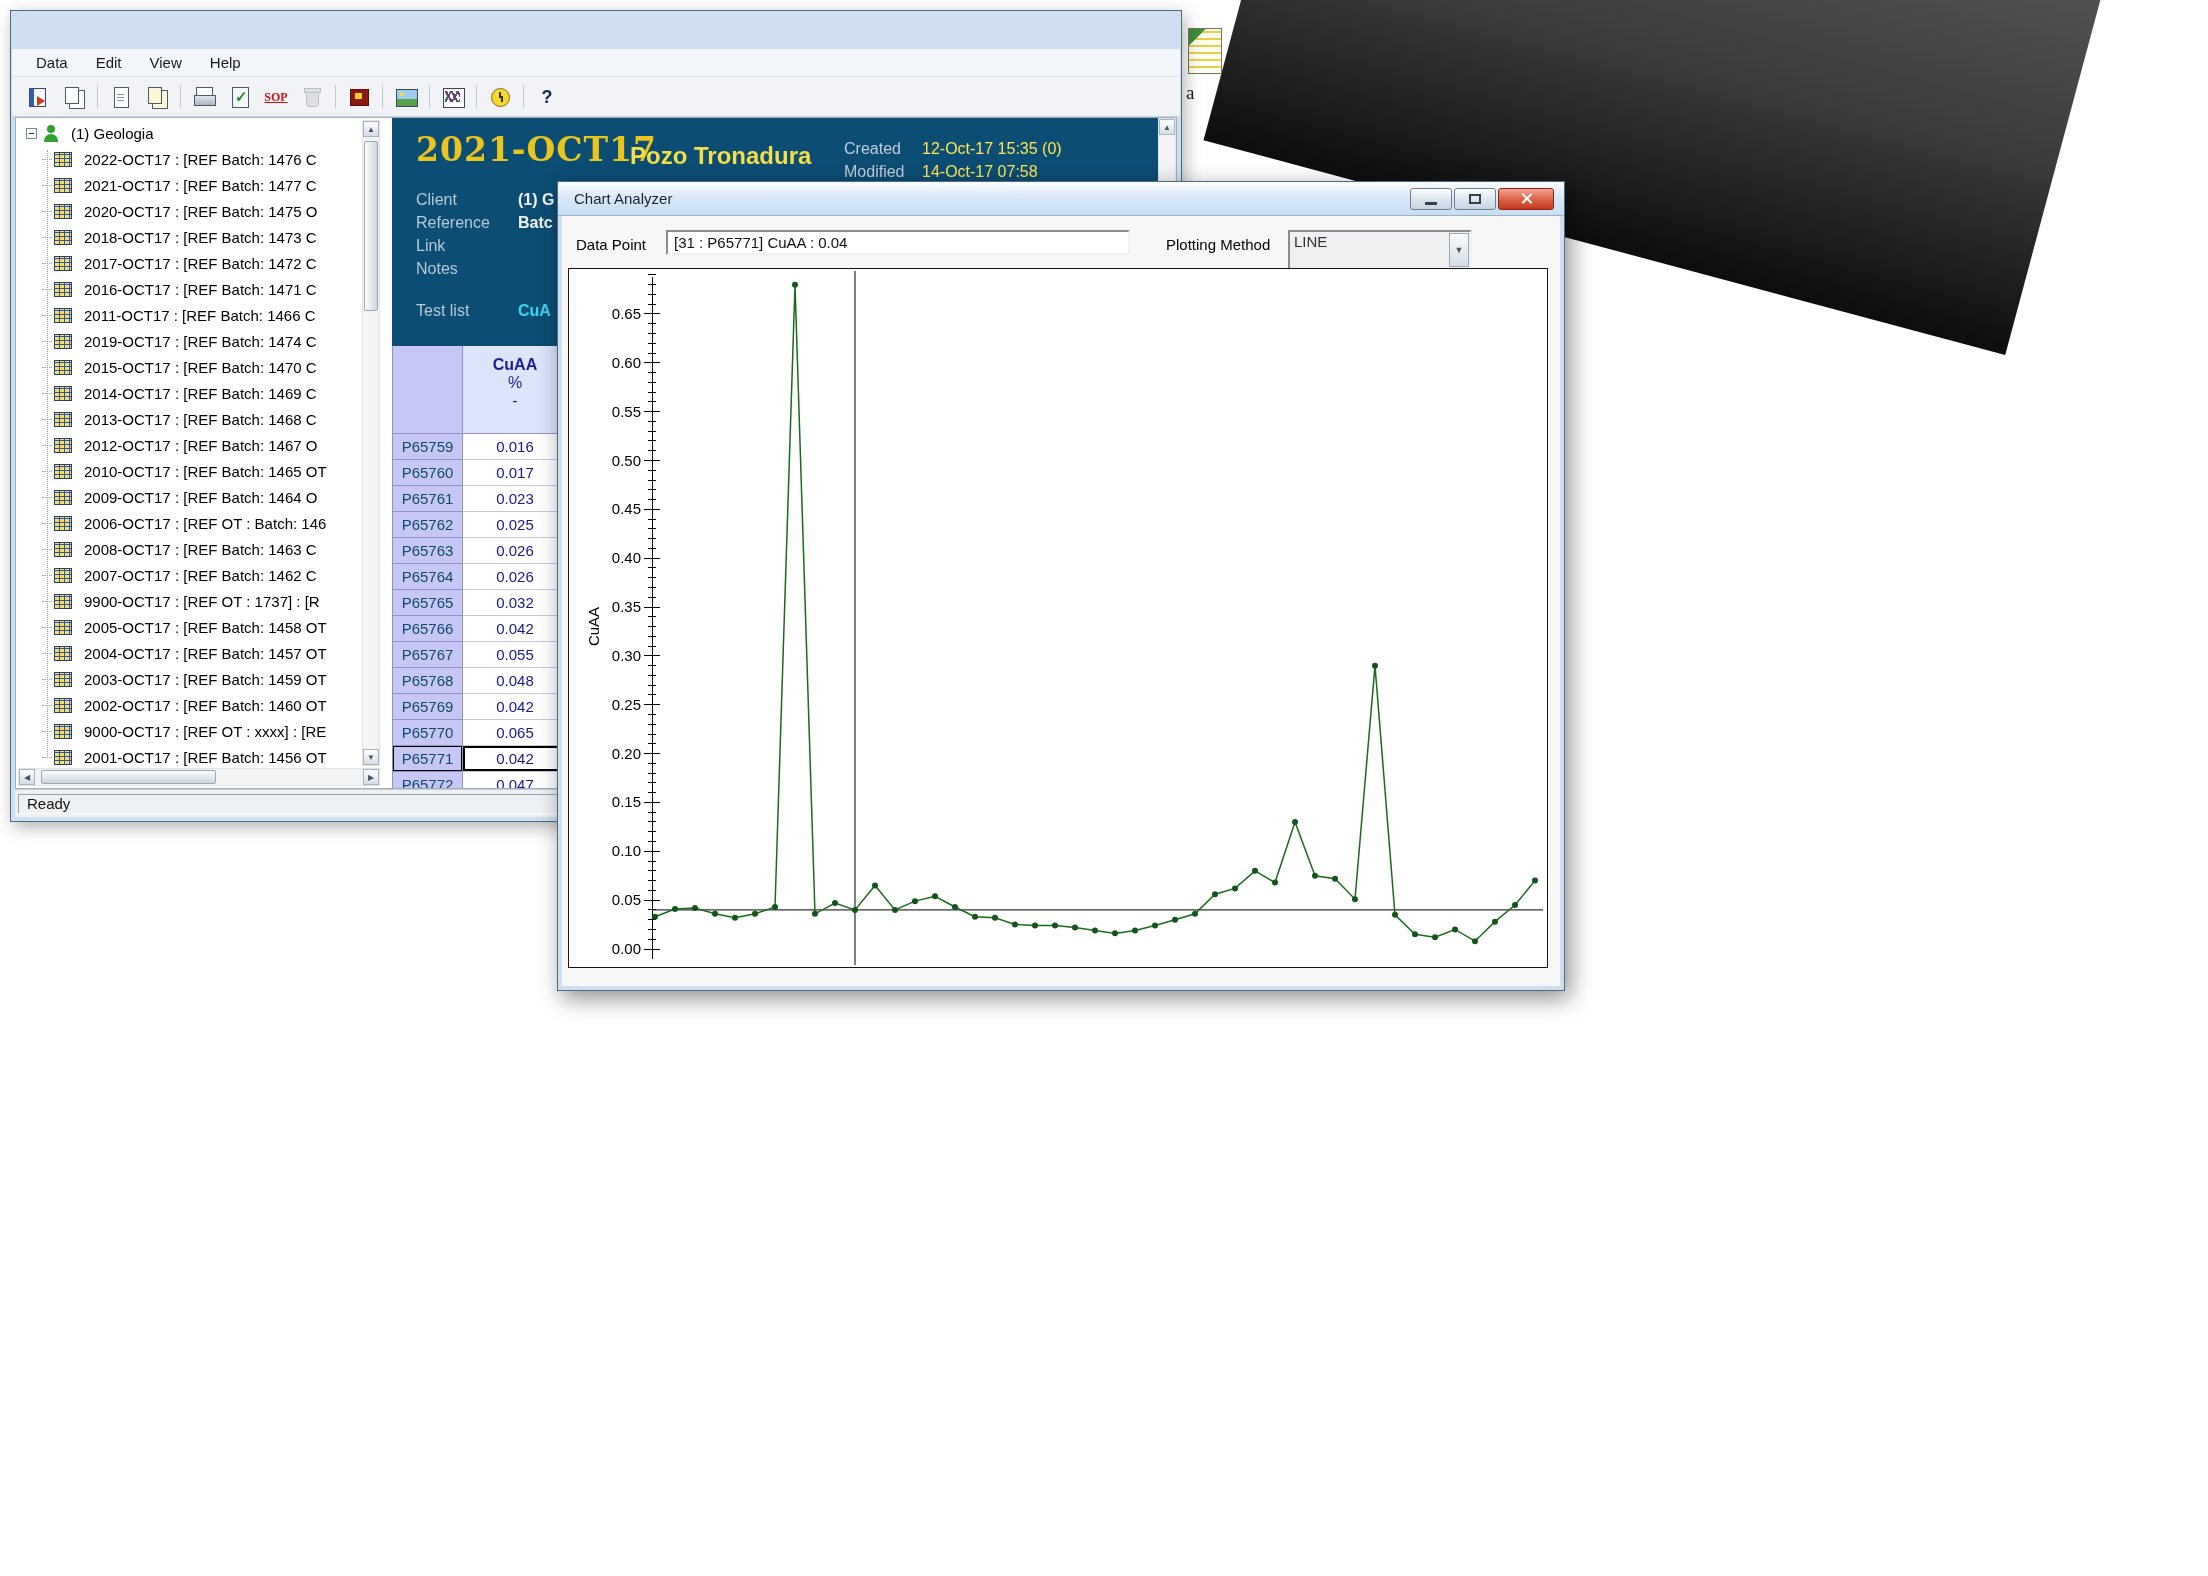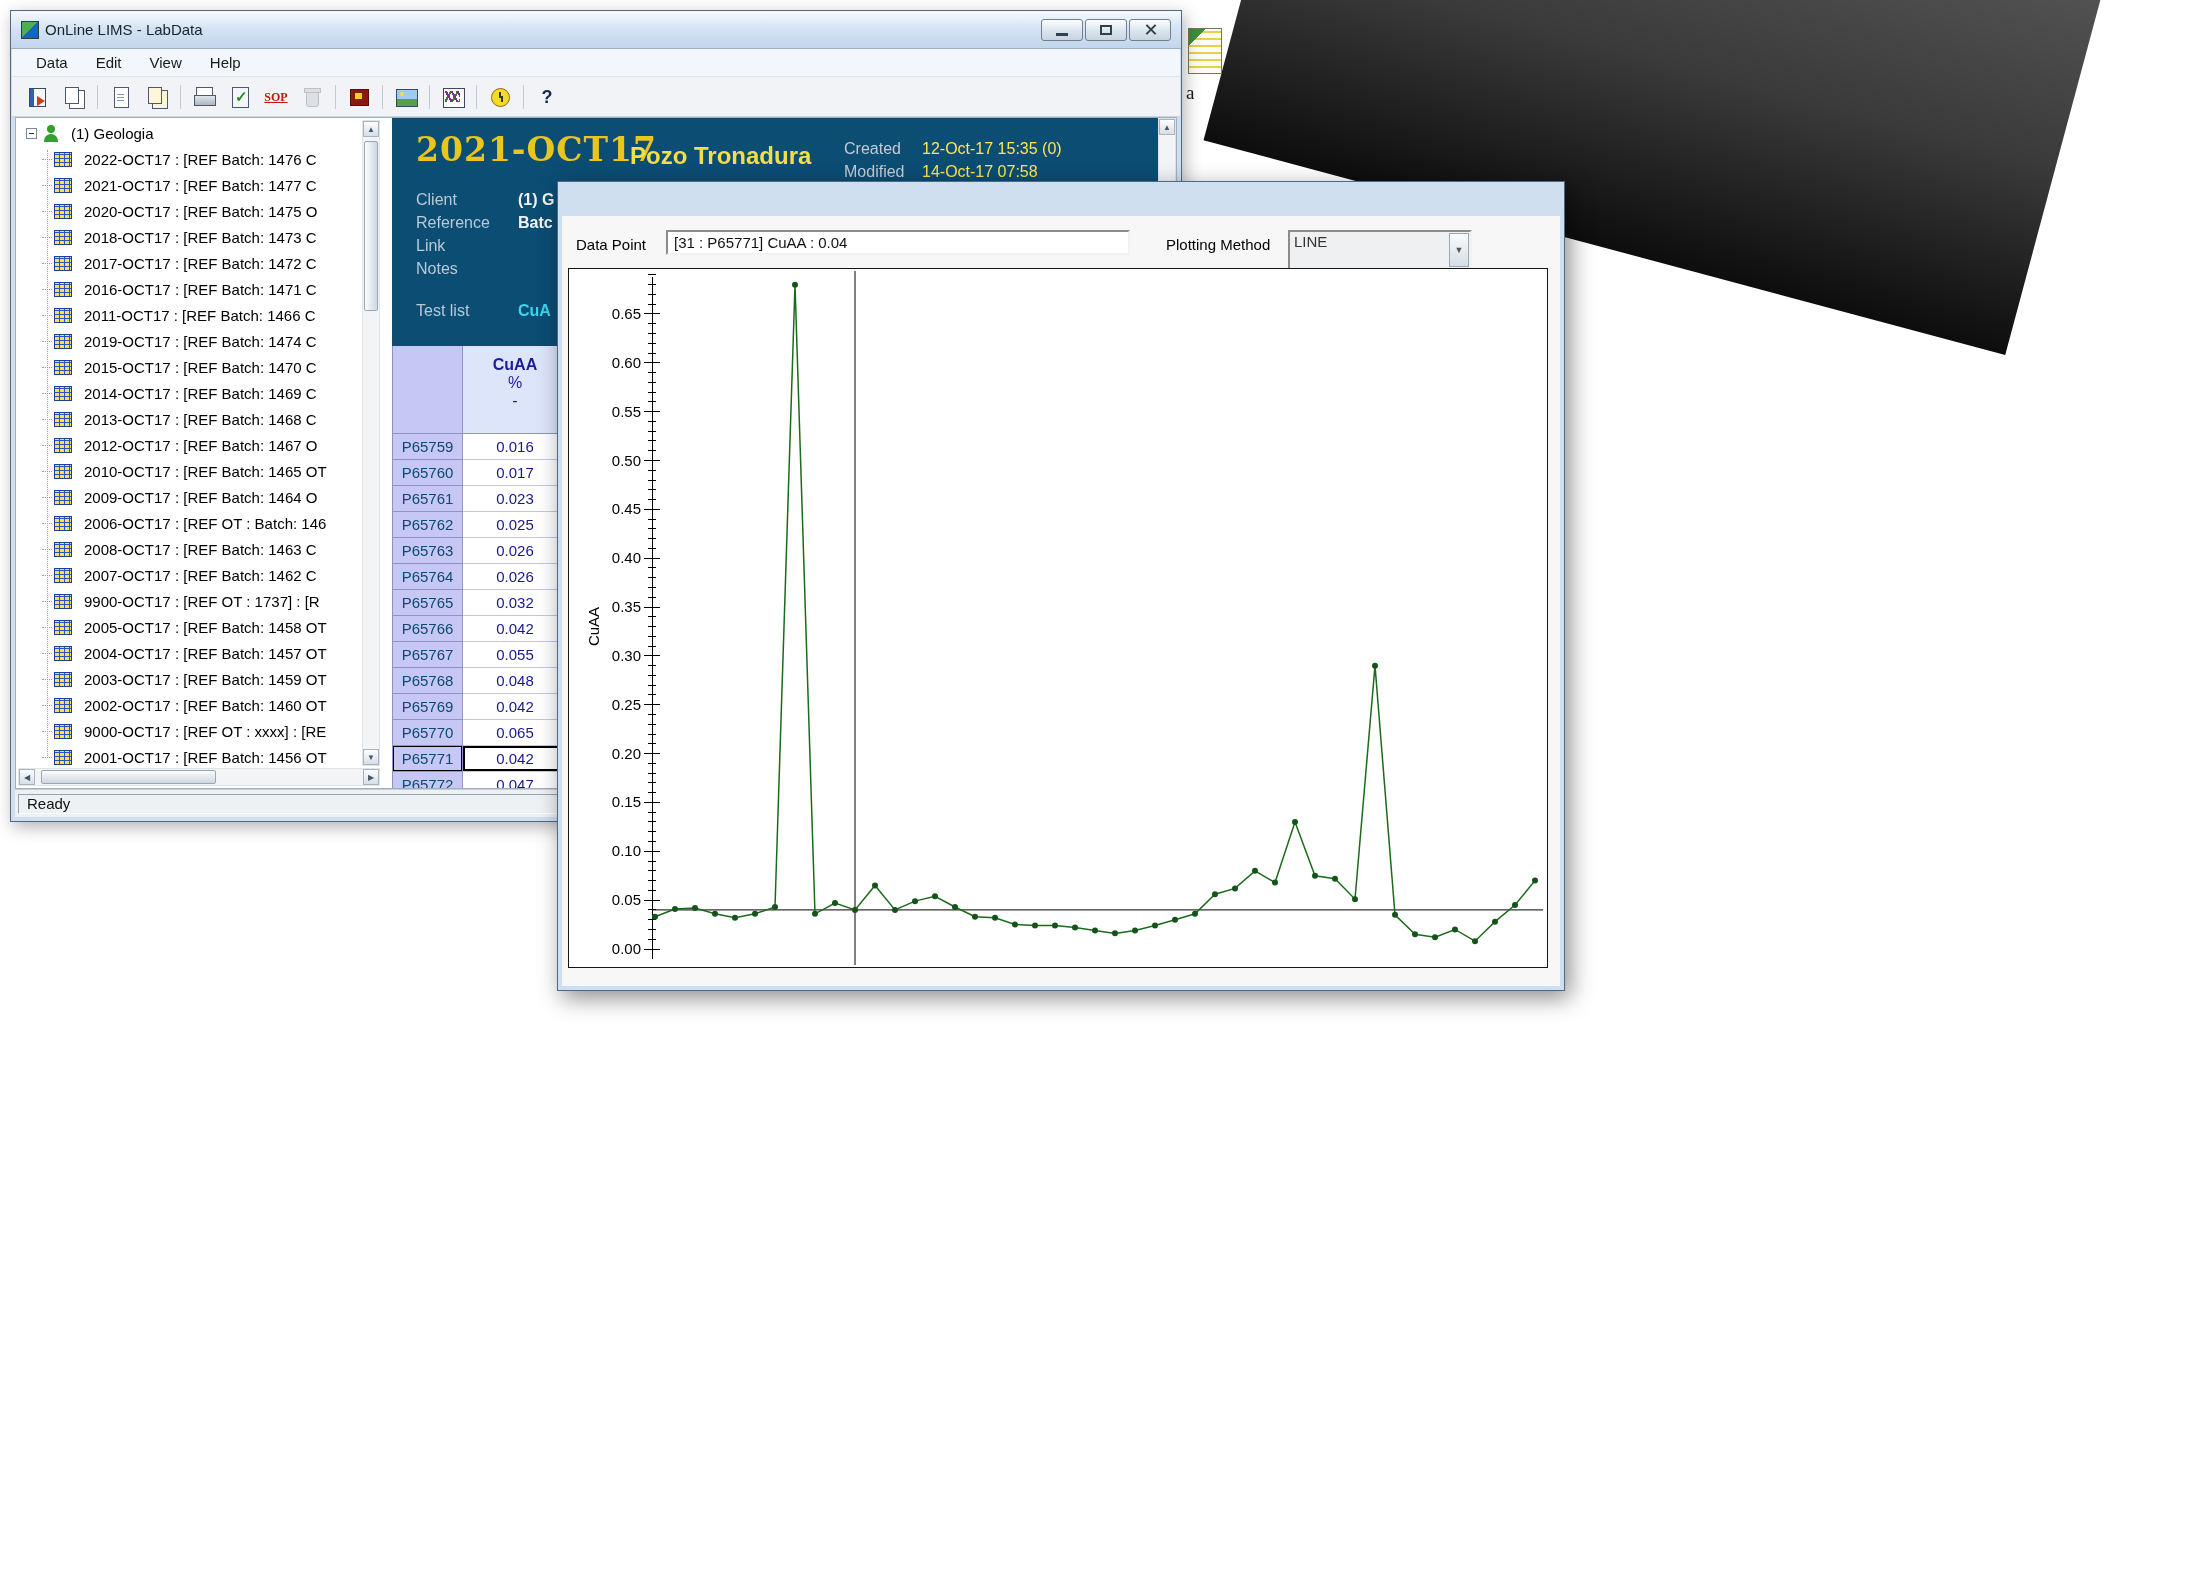--- a/index.html
+++ b/index.html
@@ -181,35 +181,20 @@
     transform:rotate(-90deg);transform-origin:center}
 </style>
 </head>
 <body>
 
 <div id="desk-shape"></div>
 <div id="desk-icon"></div>
 <div id="desk-label">a</div>
 
 <section id="lims" class="window">
-  <div class="titlebar">
-    <span class="app-ico"></span>
-    <span class="tb-title">OnLine LIMS - LabData</span>
-    <span class="caps">
-      <button class="capbtn">
-          <span class="gmin"></span>
-        </button>
-      <button class="capbtn">
-          <span class="gmax"></span>
-        </button>
-      <button class="capbtn">
-          <span class="gclose"></span>
-        </button>
-    </span>
-  </div>
   <nav class="menubar" id="menu-bar">
       <span class="menu-item">Data</span>
       <span class="menu-item">Edit</span>
       <span class="menu-item">View</span>
       <span class="menu-item">Help</span>
     </nav>
   <div class="toolbar" id="toolbar">
       <button class="tb-btn">
         <span class="ic ic-book"></span>
       </button>
@@ -484,20 +469,34 @@
       <div class="sb-btn up"></div>
     </div>
   </div>
 
   <div class="statusbar">
     <div class="status-field">Ready</div>
   </div>
 </section>
 
 <section id="chartwin" class="window">
+  <div class="titlebar active">
+    <span class="tb-title">Chart Analyzer</span>
+    <span class="caps">
+      <button class="capbtn">
+          <span class="gmin"></span>
+        </button>
+      <button class="capbtn">
+          <span class="gmax"></span>
+        </button>
+      <button class="capbtn red">
+          <span class="gclose"></span>
+        </button>
+    </span>
+  </div>
   <div class="chart-client">
     <span class="lab dp">Data Point</span>
     <div class="field">
       <span>[31 : P65771]  CuAA : 0.04</span>
     </div>
     <span class="lab pm">Plotting Method</span>
     <div class="dropdown">
       <span class="dd-text">LINE</span>
       <span class="dd-btn"></span>
     </div>

